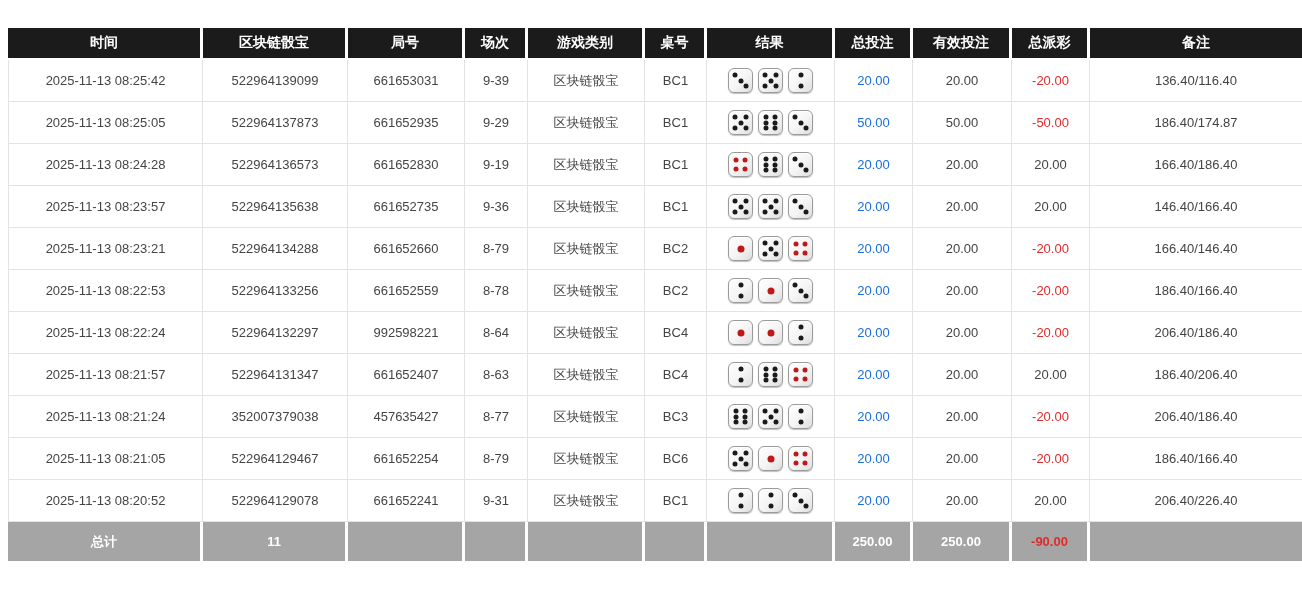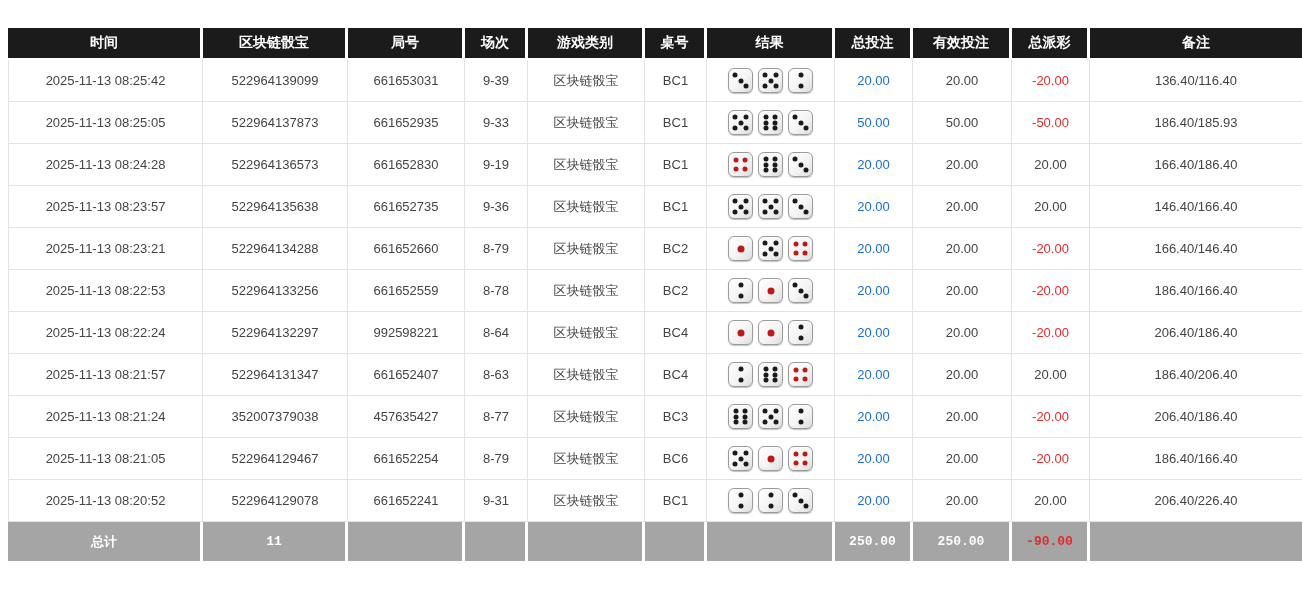--- a/index.html
+++ b/index.html
@@ -49,21 +49,21 @@
     color: #ffffff;
     font-size: 13px;
     font-weight: bold;
     height: 39px;
     text-align: center;
     vertical-align: middle;
     border-right: 3px solid #ffffff;
     border-bottom: 2px solid #ffffff;
   }
   tfoot td:last-child { border-right: none; }
-  tfoot tr:last-child td { border-bottom: none; font-family: Liberation Mono, monospace; }
+  tfoot tr:last-child td { border-bottom: none; }
   
   .dice-box {
     display: flex;
     justify-content: center;
     align-items: center;
     gap: 5px;
   }
   .die {
     position: relative;
     width: 25px;
@@ -147,21 +147,21 @@
     </td>
     <td class="blue money">20.00</td>
     <td class="money">20.00</td>
     <td class="money neg">-20.00</td>
     <td>136.40/116.40</td>
   </tr>
         <tr>
     <td>2025-11-13 08:25:05</td>
     <td>522964137873</td>
     <td>661652935</td>
-    <td>9-33</td>
+    <td>9-29</td>
     <td>区块链骰宝</td>
     <td>BC1</td>
     <td>
       <div class="dice-box">
               <div class="die">
                 <div class="pip" style="left: 28%; top: 28%;"></div>
                 <div class="pip" style="left: 72%; top: 28%;"></div>
                 <div class="pip" style="left: 50%; top: 50%;"></div>
                 <div class="pip" style="left: 28%; top: 72%;"></div>
                 <div class="pip" style="left: 72%; top: 72%;"></div>
@@ -177,21 +177,21 @@
               <div class="die">
                 <div class="pip" style="left: 27%; top: 27%;"></div>
                 <div class="pip" style="left: 50%; top: 50%;"></div>
                 <div class="pip" style="left: 73%; top: 73%;"></div>
               </div>
             </div>
     </td>
     <td class="blue money">50.00</td>
     <td class="money">50.00</td>
     <td class="money neg">-50.00</td>
-    <td>186.40/185.93</td>
+    <td>186.40/174.87</td>
   </tr>
         <tr>
     <td>2025-11-13 08:24:28</td>
     <td>522964136573</td>
     <td>661652830</td>
     <td>9-19</td>
     <td>区块链骰宝</td>
     <td>BC1</td>
     <td>
       <div class="dice-box">

